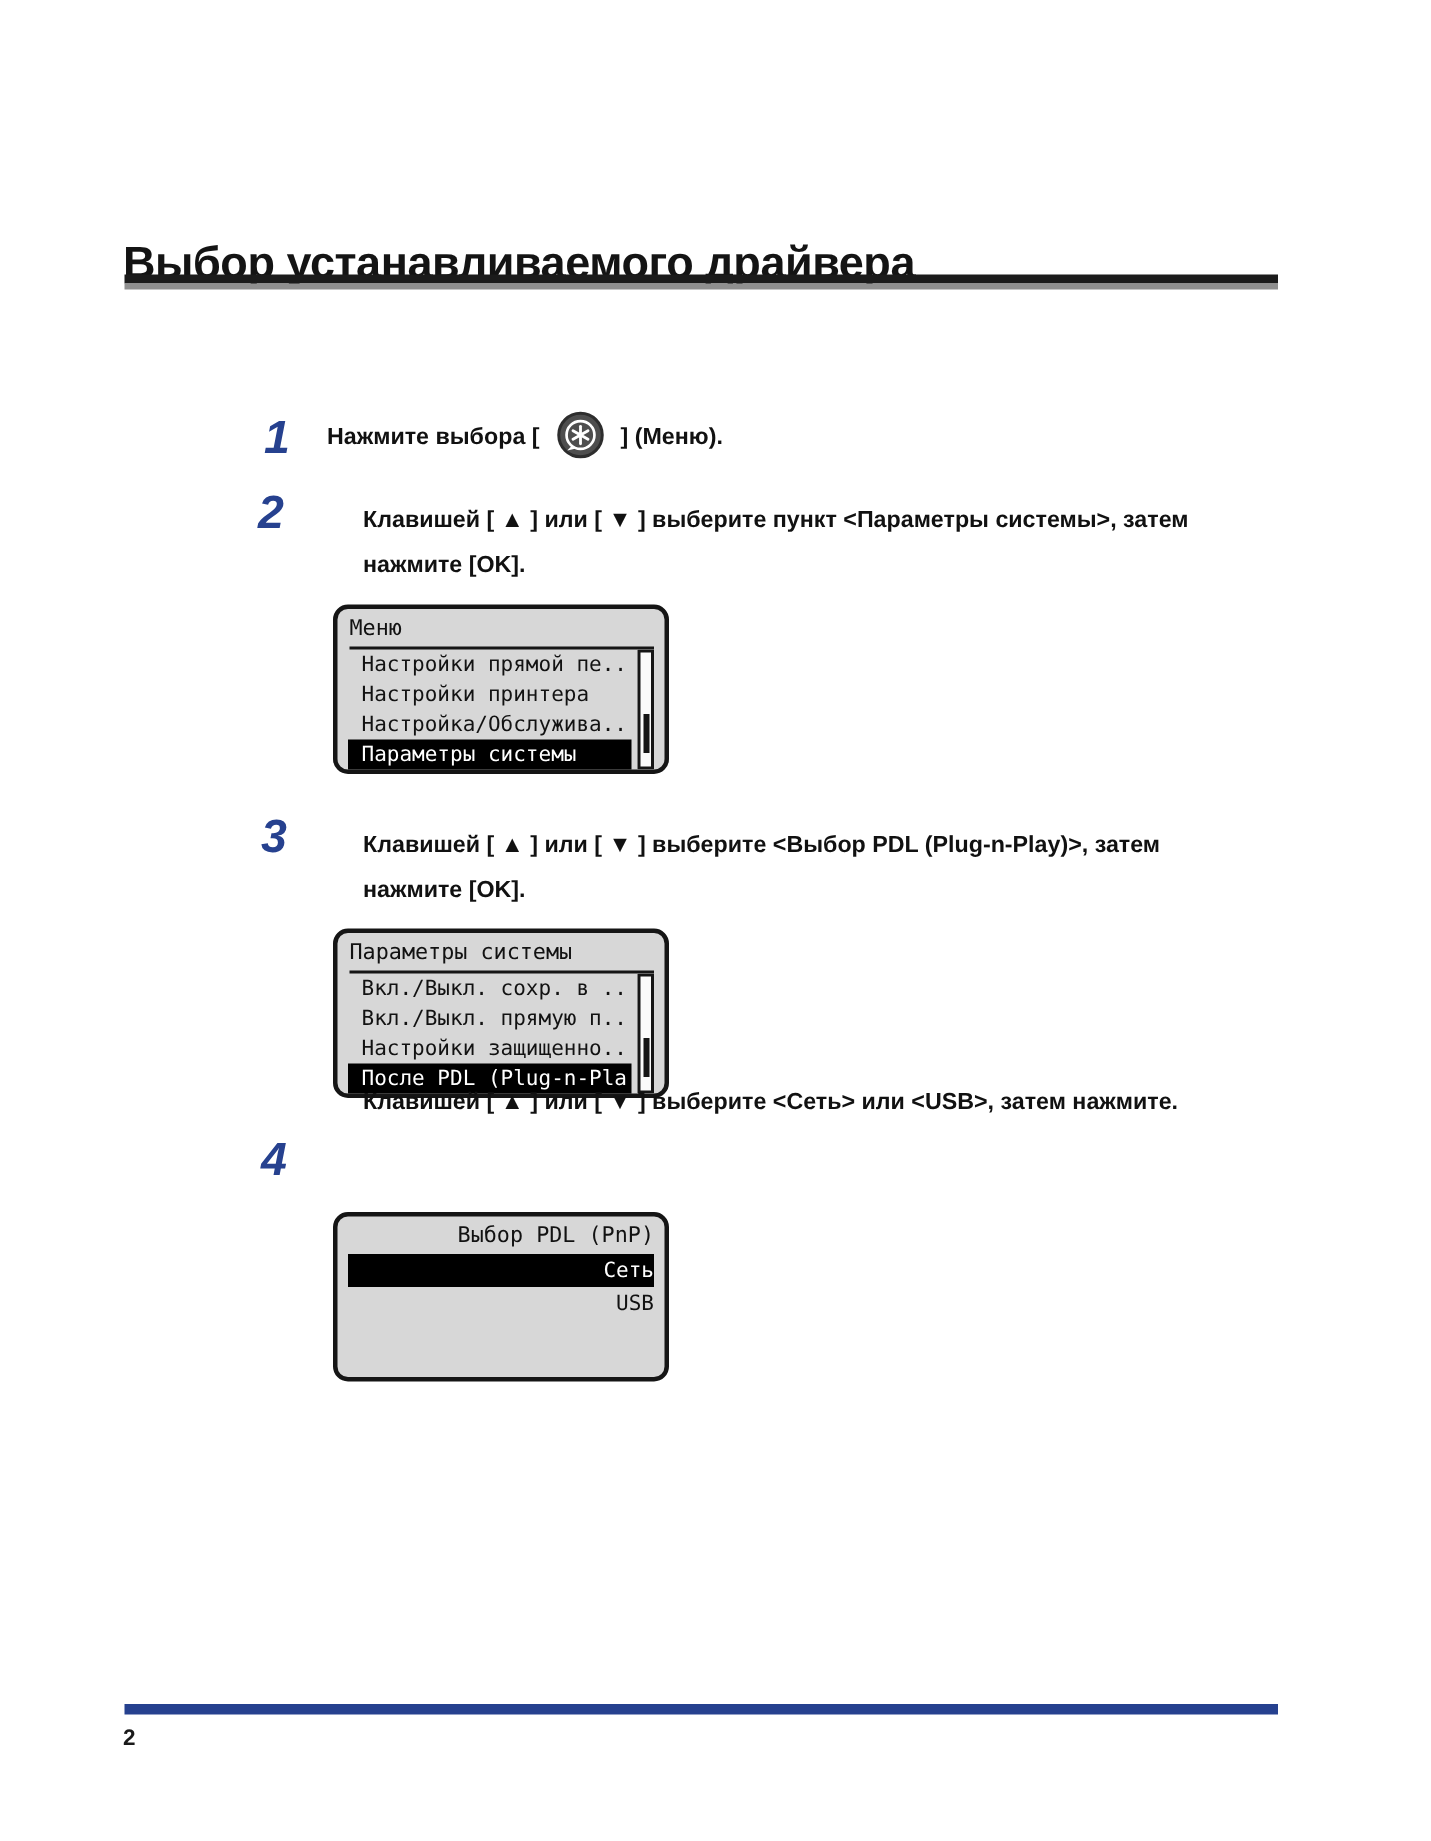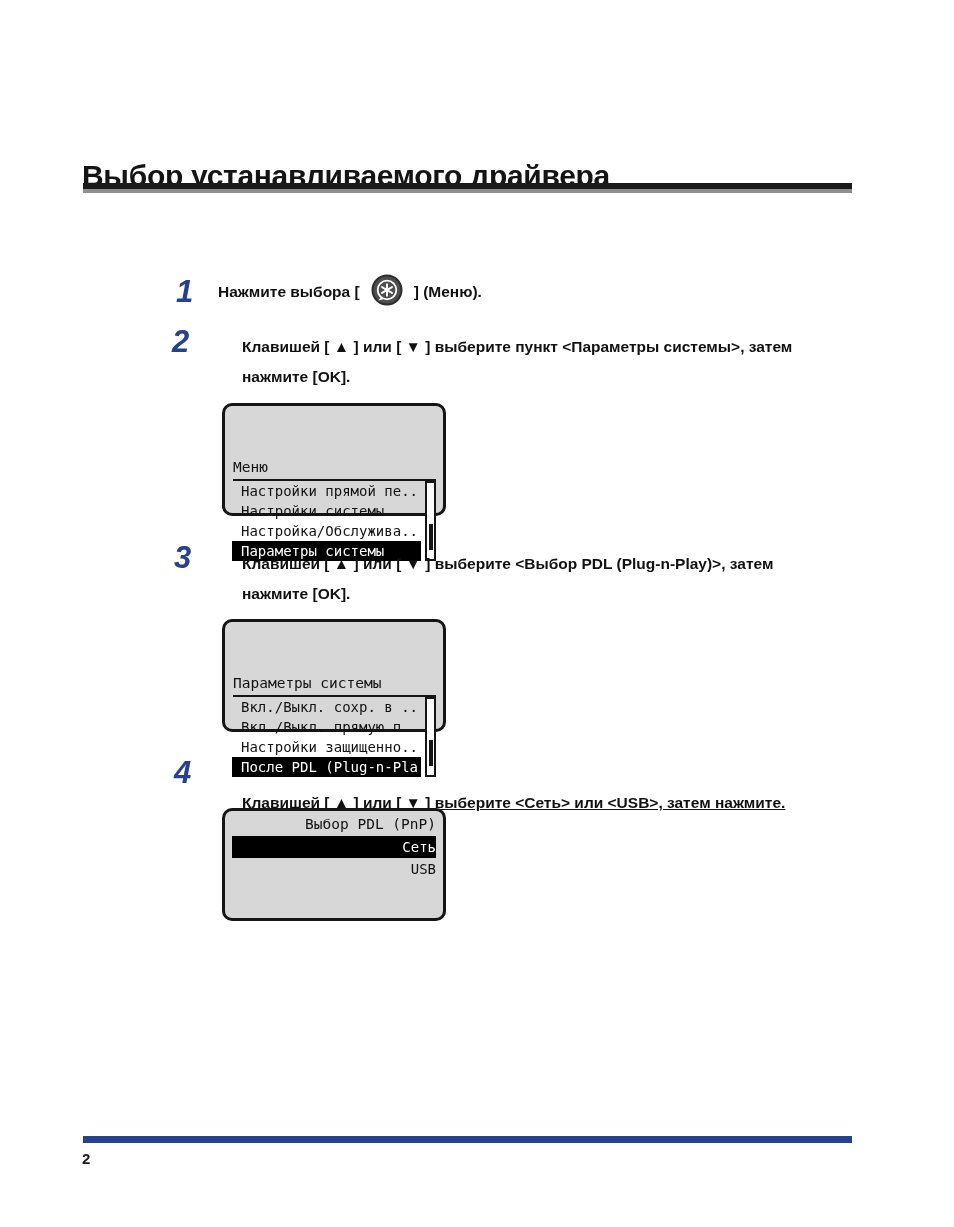--- a/index.html
+++ b/index.html
@@ -47,21 +47,21 @@
   .lcd{
     width:224px;height:113px;box-sizing:border-box;
     background:#d7d7d7;border:3px solid #151515;border-radius:10px;
     padding-top:3px;
     font-family:"DejaVu Sans Mono",monospace;color:#121212;
   }
   .lcd-title{
     margin:0 7px 0 8px;height:22px;line-height:20px;font-size:14.5px;
     white-space:nowrap;overflow:hidden;
   }
-  .lcd-title.underlined{border-bottom:2px solid #151515;margin-top:48px;}
+  .lcd-title.underlined{border-bottom:2px solid #151515;}
   .lcd-rows{position:relative;margin:0 7px 0 7px;}
   .lcd-row{
     height:20px;line-height:20px;font-size:14px;padding-left:9px;
     white-space:nowrap;overflow:hidden;
   }
   .lcd-row.selected{background:#000;color:#fff;}
   .lcd-rows.withbar .lcd-row{margin-right:15px;}
   .lcd-rows.roomy .lcd-row{height:22px;line-height:22px;}
   .lcd-scrollbar{
     position:absolute;top:0;right:0;width:11px;height:80px;
@@ -106,21 +106,21 @@
   </div>
 
   <div class="abs step-num" style="left:172px;top:326px;">2</div>
   <div class="abs step-text" style="left:218px;top:332px;">Клавишей [ ▲ ] или [ ▼ ] выберите пункт &lt;Параметры системы&gt;, затем
 нажмите [OK].</div>
 
   <div class="abs lcd" style="left:222px;top:403px;">
     <div class="lcd-title underlined">Меню</div>
     <div class="lcd-rows withbar">
       <div class="lcd-row">Настройки прямой пе...</div>
-      <div class="lcd-row">Настройки системы</div>
+      <div class="lcd-row">Настройки принтера</div>
       <div class="lcd-row">Настройка/Обслужива...</div>
       <div class="lcd-row selected">Параметры системы</div>
       <div class="lcd-scrollbar">
         <div class="lcd-thumb"></div>
       </div>
     </div>
   </div>
 
   <div class="abs step-num" style="left:174px;top:542px;">3</div>
   <div class="abs step-text" style="left:218px;top:549px;">Клавишей [ ▲ ] или [ ▼ ] выберите &lt;Выбор PDL (Plug-n-Play)&gt;, затем
@@ -133,21 +133,21 @@
       <div class="lcd-row">Вкл./Выкл. прямую п...</div>
       <div class="lcd-row">Настройки защищенно...</div>
       <div class="lcd-row selected">После PDL (Plug-n-Pla</div>
       <div class="lcd-scrollbar">
         <div class="lcd-thumb"></div>
       </div>
     </div>
   </div>
 
   <div class="abs step-num" style="left:174px;top:757px;">4</div>
-  <div class="abs step-text" style="left:218px;top:788px;text-decoration:underline;">Клавишей [ ▲ ] или [ ▼ ] выберите &lt;Сеть&gt; или &lt;USB&gt;, затем нажмите.</div>
+  <div class="abs step-text" style="left:218px;top:720px;">Клавишей [ ▲ ] или [ ▼ ] выберите &lt;Сеть&gt; или &lt;USB&gt;, затем нажмите.</div>
 
   <div class="abs lcd" style="left:222px;top:808px;text-align:right;">
     <div class="lcd-title">Выбор PDL (PnP)</div>
     <div class="lcd-rows roomy">
       <div class="lcd-row selected">Сеть</div>
       <div class="lcd-row">USB</div>
     </div>
   </div>
 
   <div class="abs footer-rule"></div>

